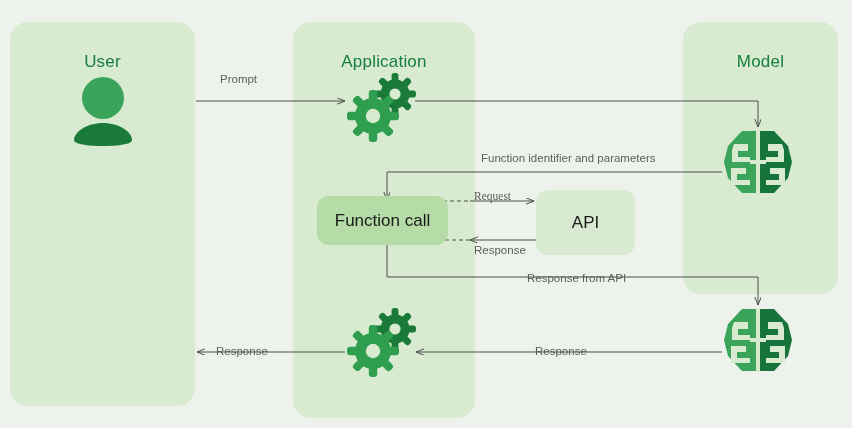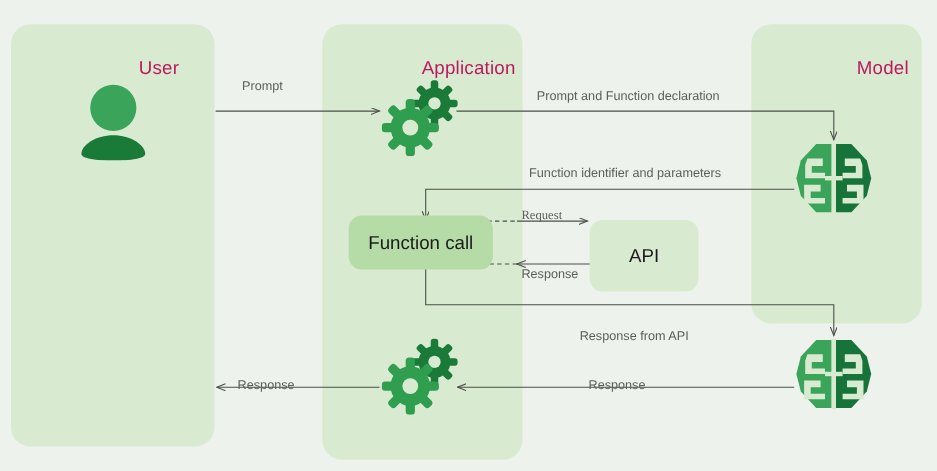--- a/index.html
+++ b/index.html
@@ -20,23 +20,22 @@
     background: #d8ead0;
     border-radius: 18px;
   }
   .lane-title {
     position: absolute;
     top: 30px;
     left: 0;
     width: 100%;
     text-align: center;
     font-size: 17px;
-    color: #be185d;
+    color: #15803d;
     letter-spacing: .2px;
-    padding-left: 42px;
   }
   .node-box {
     position: absolute;
     border-radius: 12px;
     display: flex;
     align-items: center;
     justify-content: center;
     font-size: 17px;
     color: #1a1a1a;
   }
@@ -111,39 +110,38 @@
       <path d="M387,240 L387,277 L758,277 L758,305" marker-end="url(#arrow-d)"></path>
 
       <path d="M722,352 L416,352" marker-end="url(#arrow-l)"></path>
 
       <path d="M345,352 L197,352" marker-end="url(#arrow-l)"></path>
     </g>
   </svg>
 
   <div class="edge-label" style="left:220px; top:73px;">Prompt</div>
 
-  <div class="edge-label" style="left:488px; top:82px;">Prompt and Function declaration</div>
 
   <div class="edge-label" style="left:481px; top:152px;">Function identifier and parameters</div>
 
   <div class="edge-label" style="left:474px; top:190px;font-family:Liberation Serif, serif;">Request</div>
 
   <div class="edge-label" style="left:474px; top:244px;">Response</div>
 
-  <div class="edge-label" style="left:527px; top:300px;">Response from API</div>
+  <div class="edge-label" style="left:527px; top:272px;">Response from API</div>
 
   <div class="edge-label" style="left:535px; top:345px;">Response</div>
 
   <div class="edge-label" style="left:216px; top:345px;">Response</div>
 
   <div class="node-box node-fc" style="left:317px; top:196px; width:131px; height:49px;">
     <span>Function call</span>
   </div>
 
-  <div class="node-box node-api" style="left:536px; top:200px; width:99px; height:65px;">
+  <div class="node-box node-api" style="left:536px; top:190px; width:99px; height:65px;">
     <span>API</span>
   </div>
 
   <div class="icon" style="left:72px; top:76px; width:62px; height:70px;">
     <svg width="62" height="70" viewBox="0 0 62 70">
       <circle cx="31" cy="22" r="21" fill="#3aa55a"></circle>
       <path d="M31,47 C47,47 60,56 60,64 C60,68 47,70 31,70 C15,70 2,68 2,64 C2,56 15,47 31,47 Z" fill="#1a7a38"></path>
     </svg>
   </div>
 

